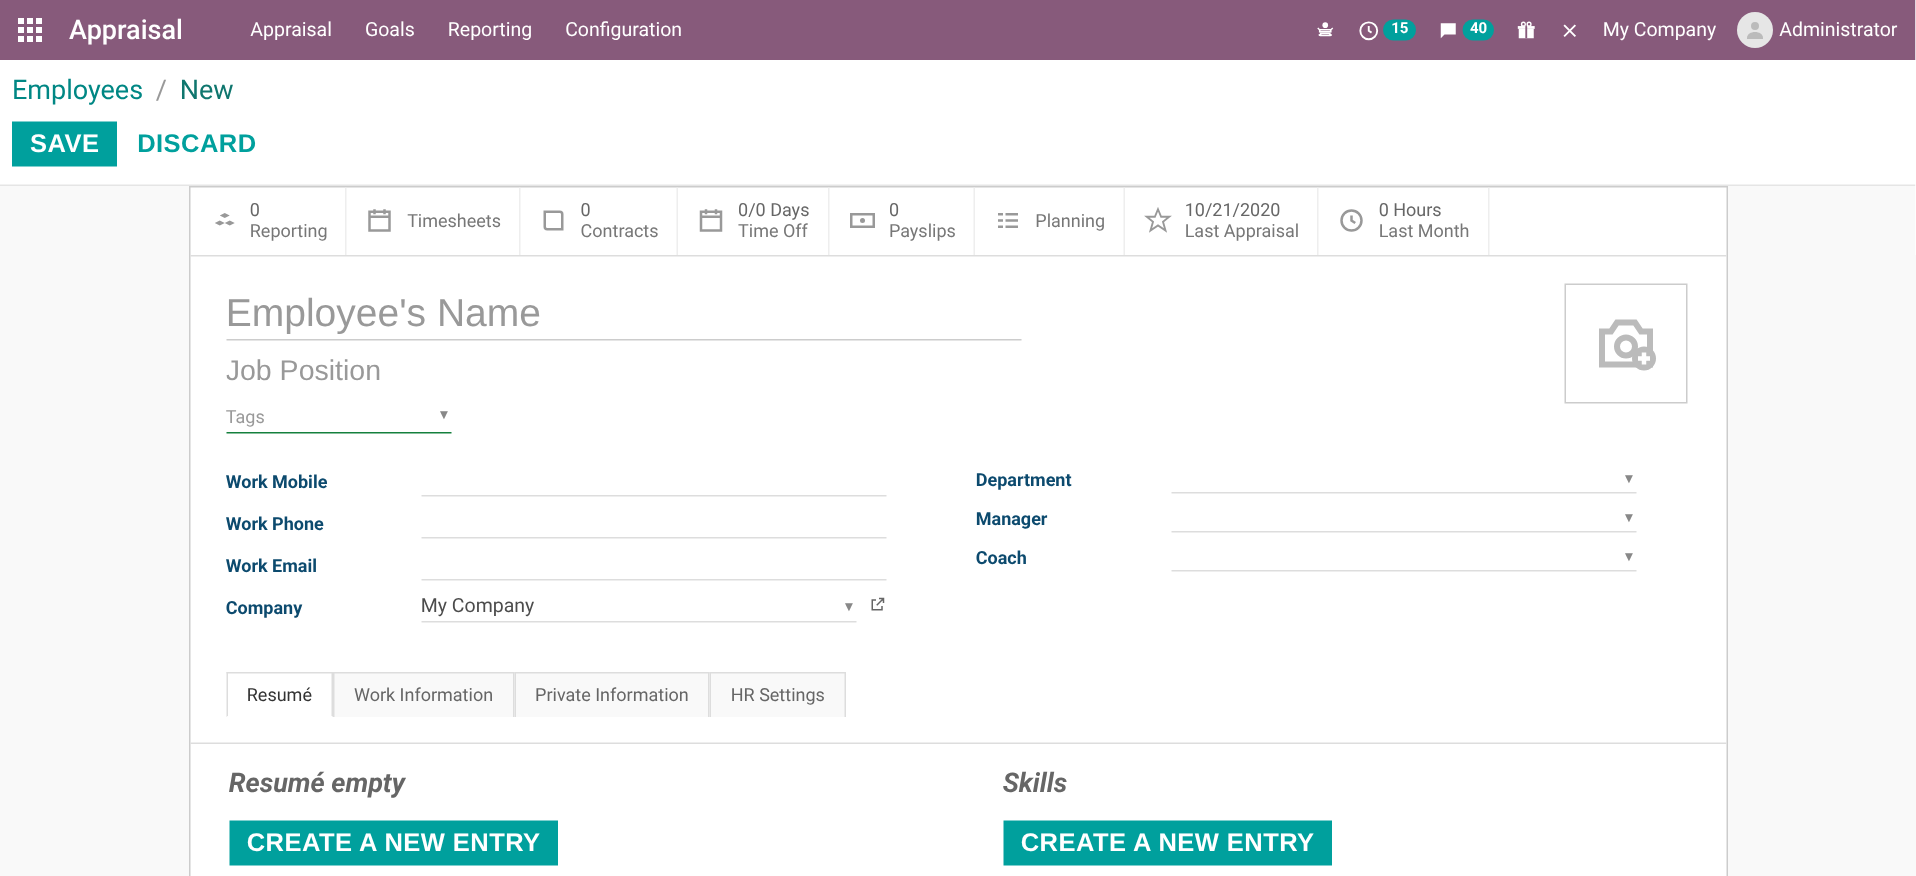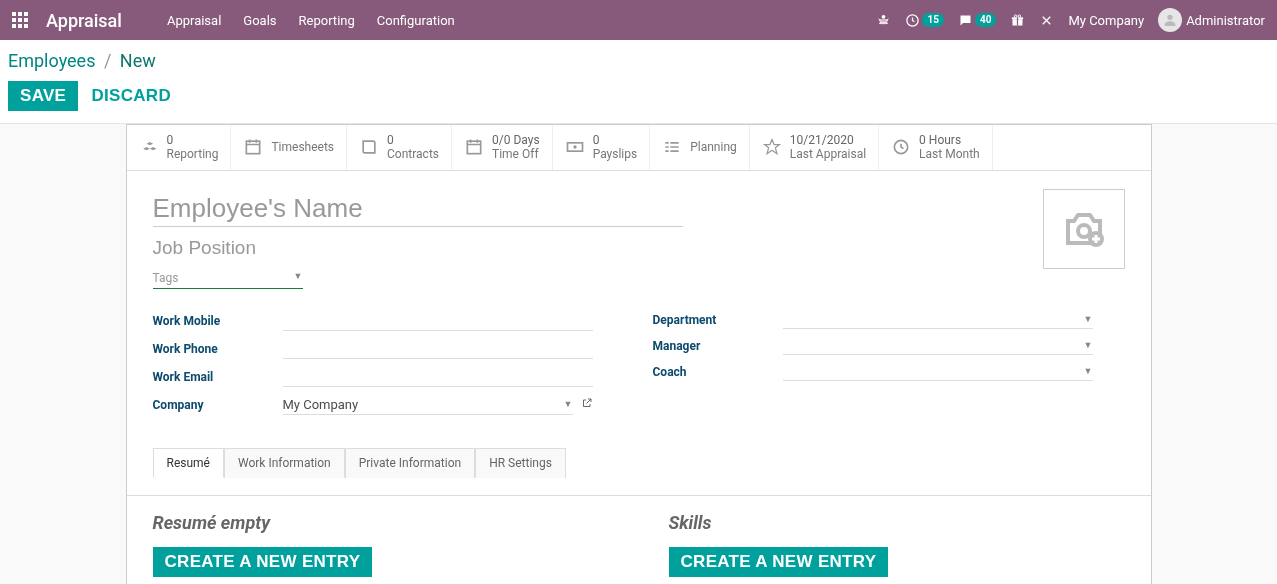--- a/index.html
+++ b/index.html
@@ -75,21 +75,21 @@
   .stat-btn {
     display:flex; align-items:center; gap:8px;
     padding: 8px 12px; border-right:1px solid #eee; cursor:pointer;
     min-width: 0; flex:0 0 auto;
   }
   .stat-btn .stat-text { display:flex; flex-direction:column; line-height:1.2;}
   .stat-btn .stat-val { color:#666; font-size:12px;}
   .stat-btn .stat-lbl { color:#777; font-size:12px;}
   .stat-btn svg { fill:#999; width:20px; height:20px;}
 
-  .form-body { padding: 18px 14px; position:relative;margin-left:12px;}
+  .form-body { padding: 18px 24px; position:relative;}
   .img-box {
     position:absolute; right:26px; top:18px;
     width:82px; height:80px; border:1px solid #ccc;
     display:flex; align-items:center; justify-content:center;
     cursor:pointer;
   }
   .img-box svg { fill:#bbb; width:48px; height:48px;}
 
   .big-input {
     width: 530px; border:none; border-bottom:1px solid #ccc;

